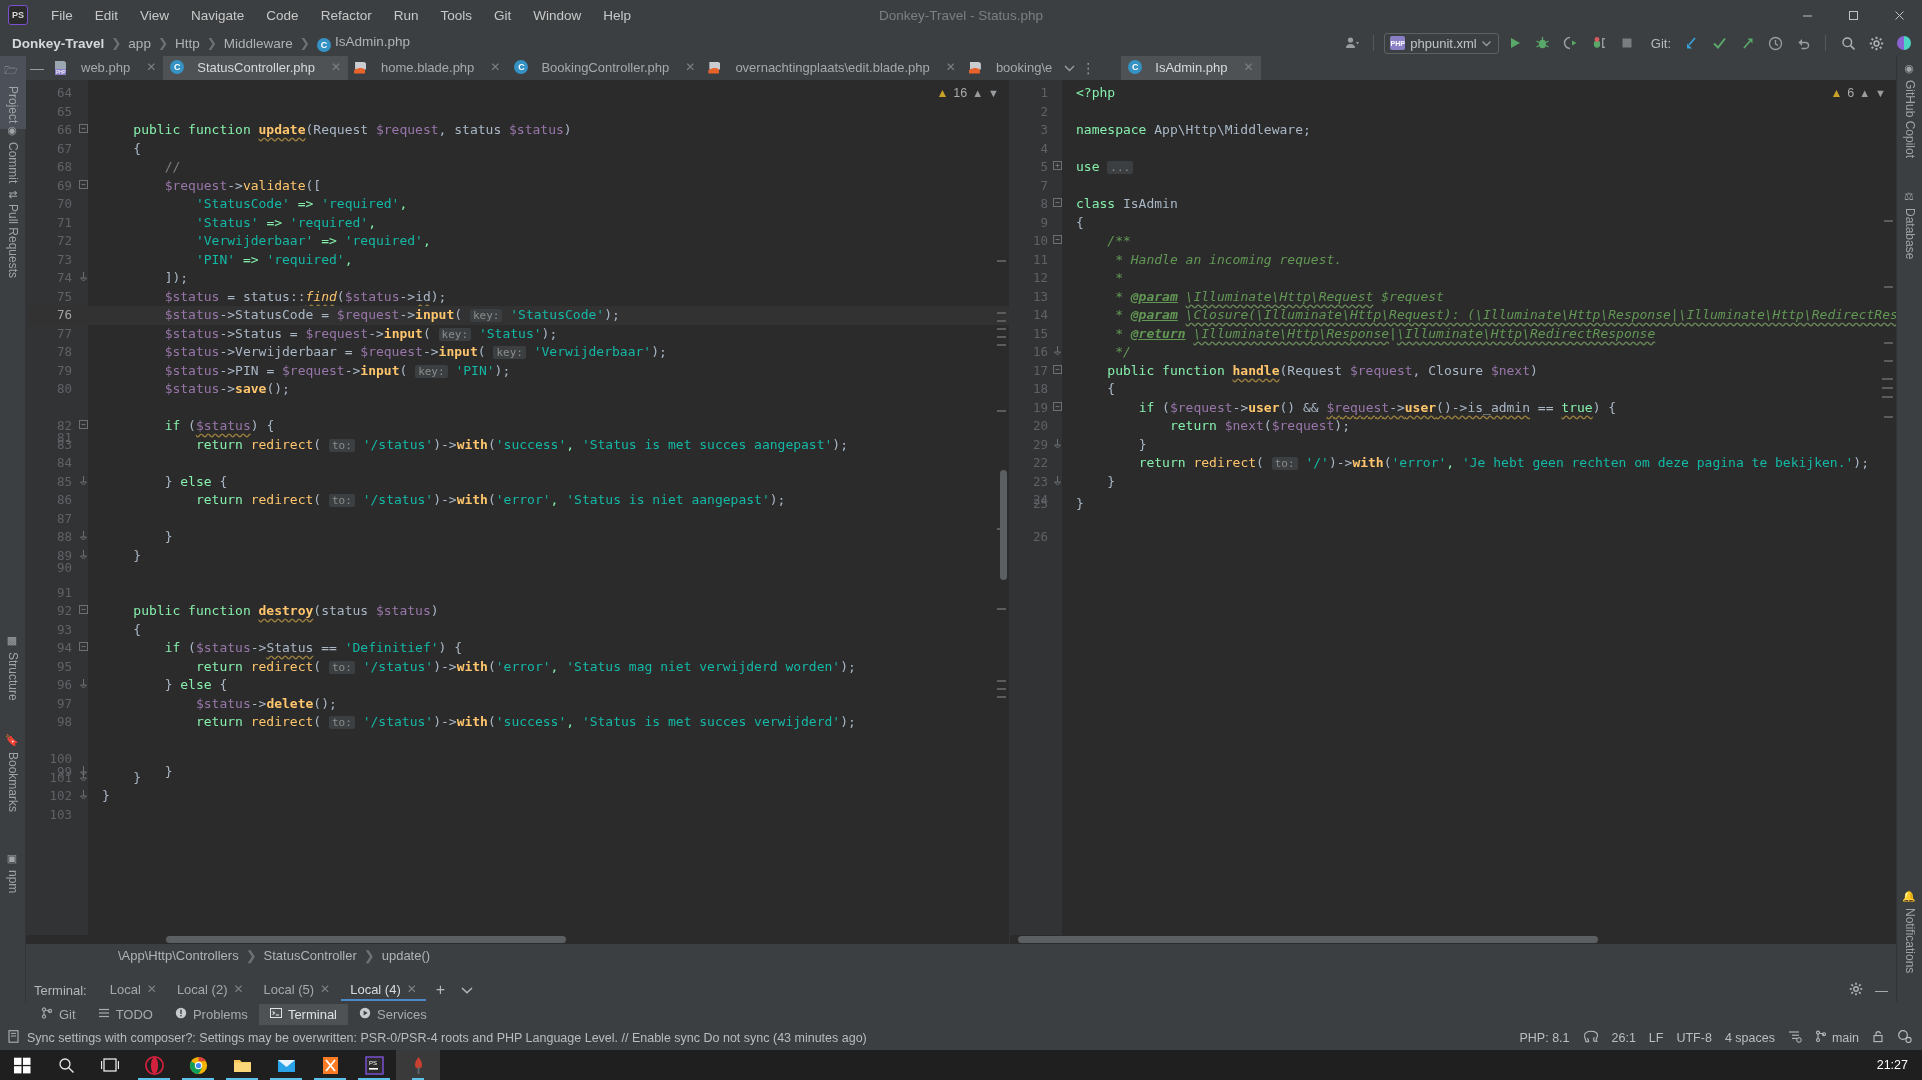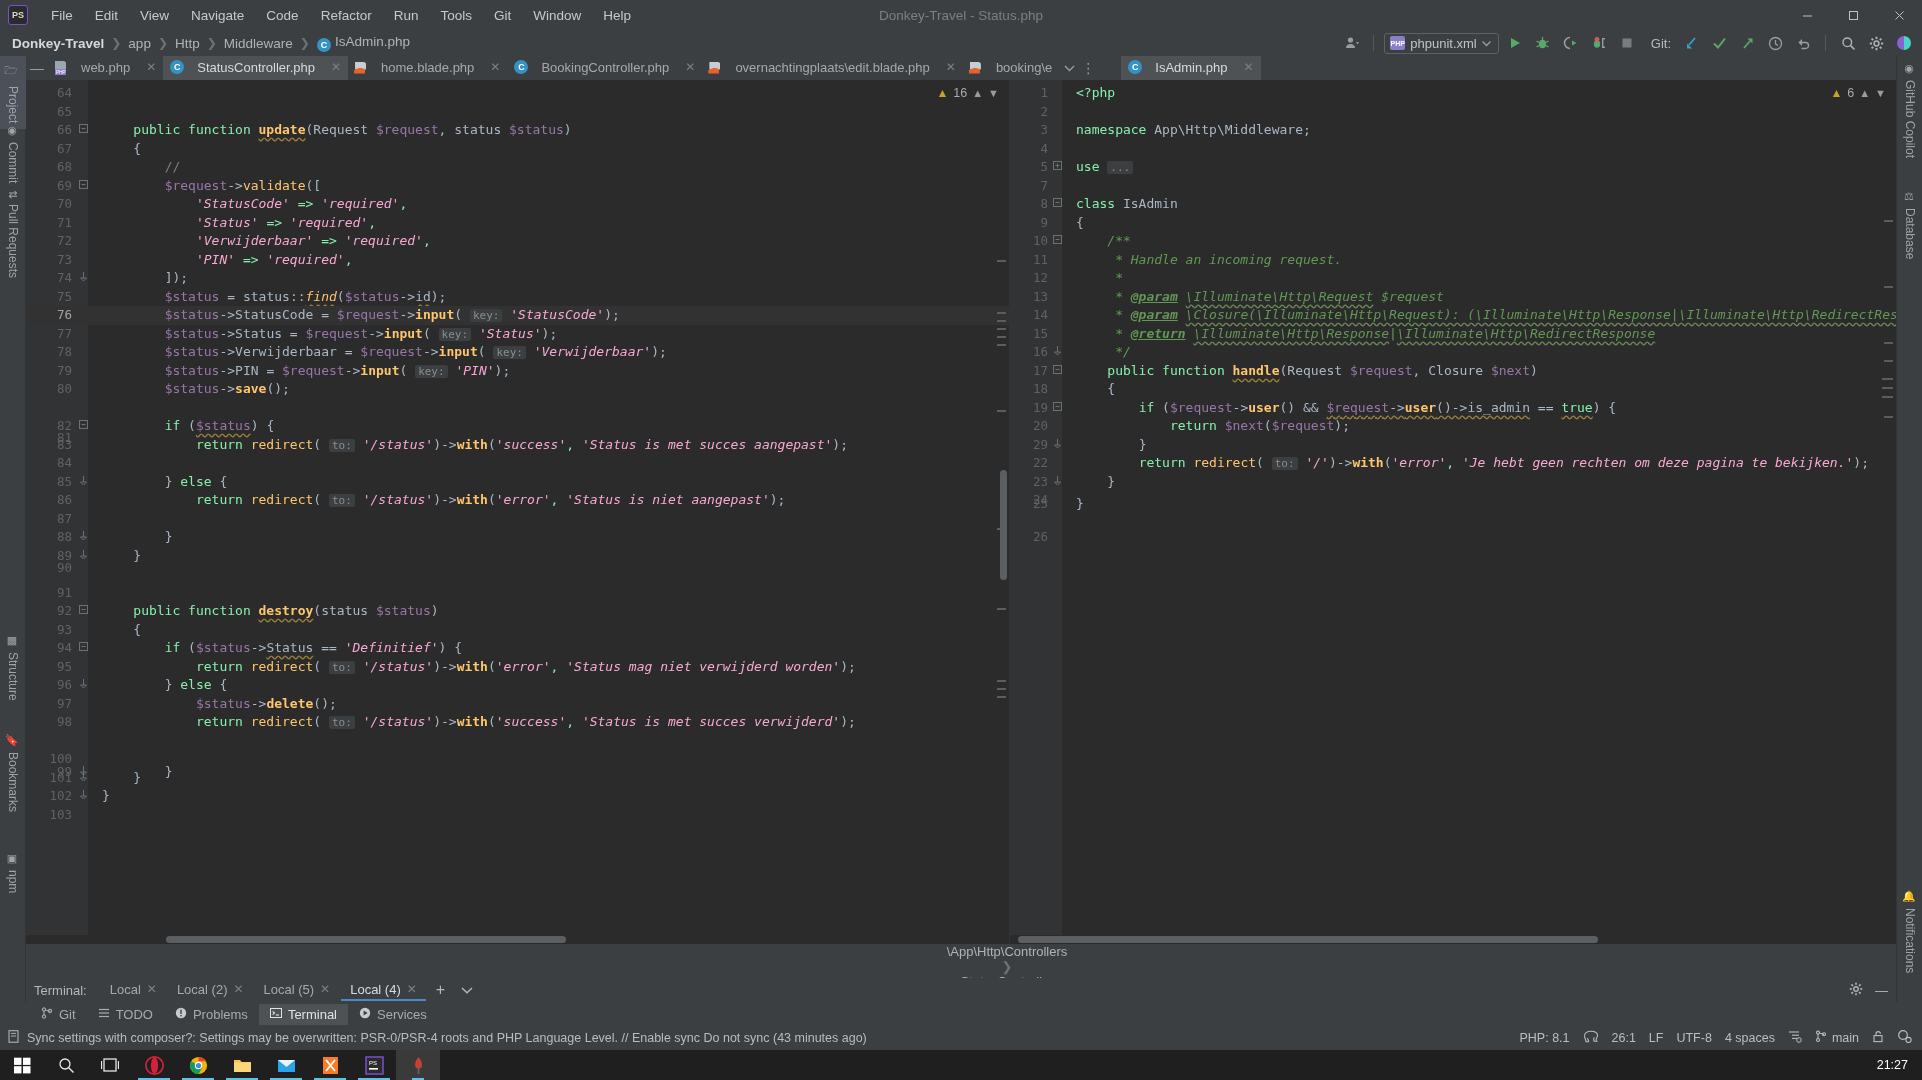--- a/index.html
+++ b/index.html
@@ -169,21 +169,21 @@
   .ln .txt{ position:absolute; left:76px; }
   .pane.right .ln .txt{ left:66px; }
   .ln.cur{ background:#323232; }
   .ln.cur .num{ color:#a4a3a3; }
 
   
   .k{ color:#86efac; }            
   .fn{ color:#ffc66d; }           
   .fnb{ color:#ffc66d; font-weight:bold; }
   .var{ color:#9876aa; }          
-  .str{ color:#f9a8d4;font-style:italic; }          
+  .str{ color:#14b8a6; }          
   .cmt{ color:#808080; }          
   .doc{ color:#629755; font-style:italic; }
   .doctag{ color:#629755; font-style:italic; text-decoration:underline; font-weight:bold;}
   .pl{ color:#a9b7c6; }           
   .cls{ color:#a9b7c6; }
   .hint{
     background:#3b3f41; color:#8c8c8c; font-size:11px; border-radius:2px;
     padding:0 3px; font-style:normal;
   }
   .sq{ text-decoration:underline; text-decoration-style:wavy; text-decoration-color:#6a8759; text-underline-offset:3px;}
@@ -198,21 +198,21 @@
   .hscroll{
     position:absolute; bottom:0; height:9px; background:#2b2b2b; width:100%;
   }
   .hscroll .thumb{ position:absolute; height:7px; top:1px; background:#5c5f61; border-radius:4px; }
   .vscroll-thumb{ position:absolute; width:7px; background:#5c5f61; border-radius:4px; right:4px;}
 
   
   .editor-crumb{
     position:absolute; top:944px; left:26px; width:1870px; height:22px;
     background:#3c3f41; display:flex; align-items:center; padding-left:92px;
-    color:#b0b3b6; font-size:13px;flex-direction:column;
+    color:#b0b3b6; font-size:13px;
   }
   .editor-crumb .sep{ color:#6e7275; margin:0 7px; }
 
   
   .termrow{
     position:absolute; top:978px; left:26px; width:1870px; height:24px;
     background:#3c3f41; display:flex; align-items:center; padding-left:8px; gap:2px;
   }
   .termrow .tlabel{ color:#b5b8bb; font-size:13px; margin-right:12px; }
   .ttab{

